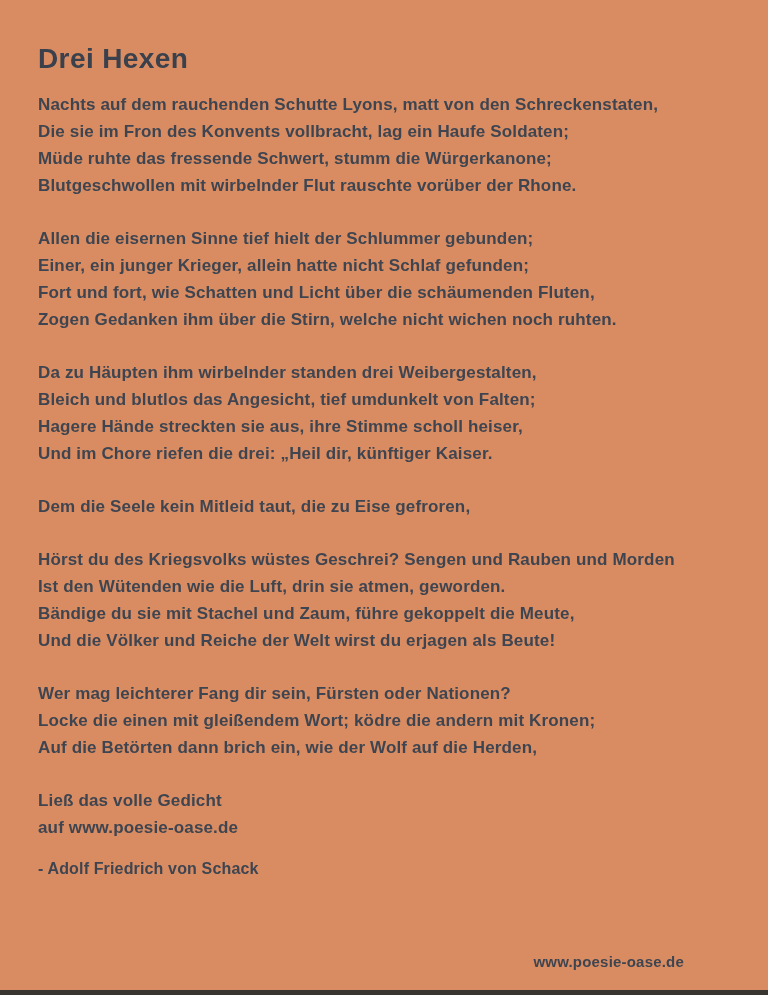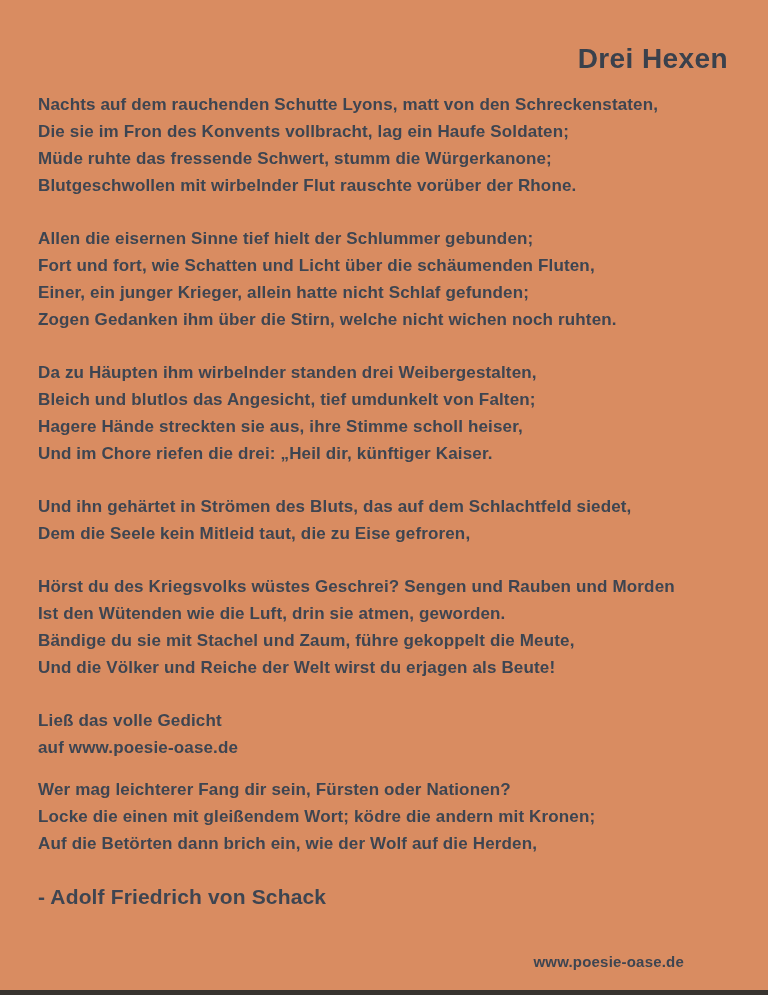--- a/index.html
+++ b/index.html
@@ -20,38 +20,37 @@
     padding: 42px 40px 0 38px;
     color: #3c434e;
   }
   .poem-title {
     font-size: 28px;
     line-height: 34px;
     font-weight: 700;
     letter-spacing: 0.4px;
     color: #3a414c;
     margin: 0 0 14px 0;
-    text-align: right;
   }
   .stanza {
     margin: 15px 0 26px 0;
   }
   .poem-line {
     font-size: 17px;
     line-height: 27px;
     font-weight: 600;
     letter-spacing: 0.15px;
     color: #3e4551;
     white-space: nowrap;
   }
   .footer-block {
     margin: 0 0 14px 0;
   }
   .attribution {
-    font-size: 21px;
+    font-size: 16px;
     line-height: 27px;
     font-weight: 600;
     letter-spacing: 0.15px;
     color: #3e4551;
   }
   .watermark {
     position: absolute;
     top: 953px;
     right: 84px;
     font-size: 15px;
@@ -79,53 +78,52 @@
 
     <div class="stanza">
       <div class="poem-line">Nachts auf dem rauchenden Schutte Lyons, matt von den Schreckenstaten,</div>
       <div class="poem-line">Die sie im Fron des Konvents vollbracht, lag ein Haufe Soldaten;</div>
       <div class="poem-line">Müde ruhte das fressende Schwert, stumm die Würgerkanone;</div>
       <div class="poem-line">Blutgeschwollen mit wirbelnder Flut rauschte vorüber der Rhone.</div>
     </div>
 
     <div class="stanza">
       <div class="poem-line">Allen die eisernen Sinne tief hielt der Schlummer gebunden;</div>
+      <div class="poem-line">Einer, ein junger Krieger, allein hatte nicht Schlaf gefunden;</div>
       <div class="poem-line">Fort und fort, wie Schatten und Licht über die schäumenden Fluten,</div>
-      <div class="poem-line">Einer, ein junger Krieger, allein hatte nicht Schlaf gefunden;</div>
       <div class="poem-line">Zogen Gedanken ihm über die Stirn, welche nicht wichen noch ruhten.</div>
     </div>
 
     <div class="stanza">
       <div class="poem-line">Da zu Häupten ihm wirbelnder standen drei Weibergestalten,</div>
       <div class="poem-line">Bleich und blutlos das Angesicht, tief umdunkelt von Falten;</div>
       <div class="poem-line">Hagere Hände streckten sie aus, ihre Stimme scholl heiser,</div>
       <div class="poem-line">Und im Chore riefen die drei: „Heil dir, künftiger Kaiser.</div>
     </div>
 
     <div class="stanza">
-      <div class="poem-line">Und ihn gehärtet in Strömen des Bluts, das auf dem Schlachtfeld siedet,</div>
       <div class="poem-line">Dem die Seele kein Mitleid taut, die zu Eise gefroren,</div>
     </div>
 
     <div class="stanza">
       <div class="poem-line">Hörst du des Kriegsvolks wüstes Geschrei? Sengen und Rauben und Morden</div>
       <div class="poem-line">Ist den Wütenden wie die Luft, drin sie atmen, geworden.</div>
       <div class="poem-line">Bändige du sie mit Stachel und Zaum, führe gekoppelt die Meute,</div>
       <div class="poem-line">Und die Völker und Reiche der Welt wirst du erjagen als Beute!</div>
     </div>
 
-    <div class="stanza footer-block">
-      <div class="poem-line">Ließ das volle Gedicht</div>
-      <div class="poem-line">auf www.poesie-oase.de</div>
-    </div>
-
     <div class="stanza">
       <div class="poem-line">Wer mag leichterer Fang dir sein, Fürsten oder Nationen?</div>
       <div class="poem-line">Locke die einen mit gleißendem Wort; ködre die andern mit Kronen;</div>
       <div class="poem-line">Auf die Betörten dann brich ein, wie der Wolf auf die Herden,</div>
+    </div>
+
+    <div class="stanza footer-block">
+      <div class="poem-line">Ließ das volle Gedicht</div>
+      <div class="poem-line">auf www.poesie-oase.de</div>
     </div>
 
     <div class="attribution">- Adolf Friedrich von Schack</div>
 
   </div>
 
   <div class="watermark">www.poesie-oase.de</div>
   <div class="bottom-bar"></div>
 </div>
 

